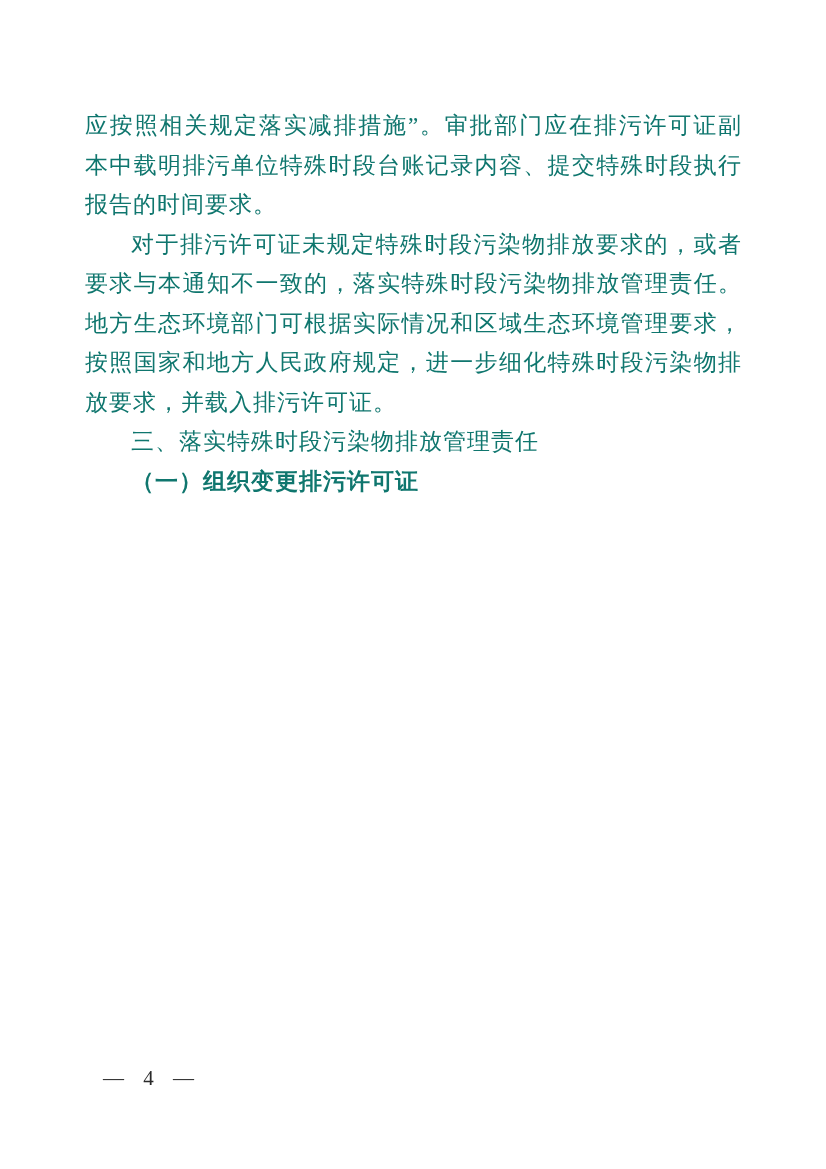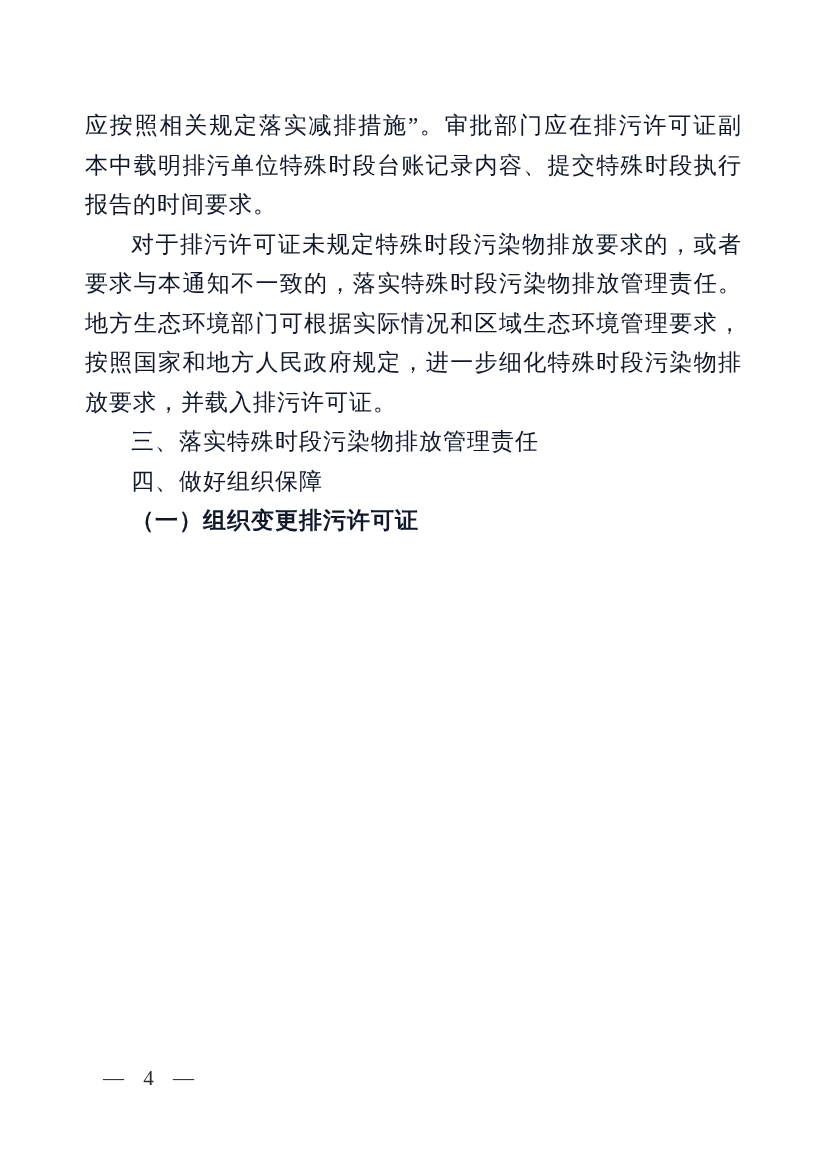--- a/index.html
+++ b/index.html
@@ -17,21 +17,21 @@
   .content {
     position: absolute;
     left: 85px;
     top: 106px;
     width: 657px;
   }
   .para, .h-hei, .h-kai {
     margin: 0;
     font-size: 23px;
     line-height: 39.5px;
-    color: #0f172a;
+    color: #0f766e;
   }
   .para {
     font-family: "Liberation Serif", "DejaVu Serif", serif;
     text-align: justify;
     text-justify: inter-character;
     letter-spacing: 1px;
   }
   .indent { text-indent: 2em; }
   .h-hei {
     font-family: "Liberation Sans", "DejaVu Sans", sans-serif;
@@ -57,17 +57,16 @@
   }
 </style>
 </head>
 <body>
 
 <div class="page">
   <div class="content">
     <p class="para">应按照相关规定落实减排措施”。审批部门应在排污许可证副本中载明排污单位特殊时段台账记录内容、提交特殊时段执行报告的时间要求。</p>
     <p class="para indent">对于排污许可证未规定特殊时段污染物排放要求的，或者要求与本通知不一致的，落实特殊时段污染物排放管理责任。地方生态环境部门可根据实际情况和区域生态环境管理要求，按照国家和地方人民政府规定，进一步细化特殊时段污染物排放要求，并载入排污许可证。</p>
     <p class="h-hei">三、落实特殊时段污染物排放管理责任</p>
-    <p class="h-hei">四、做好组织保障</p>
     <p class="h-kai">（一）组织变更排污许可证</p>
   </div>
   <div class="page-number">— 4 —</div>
 </div>
 
 </body></html>

